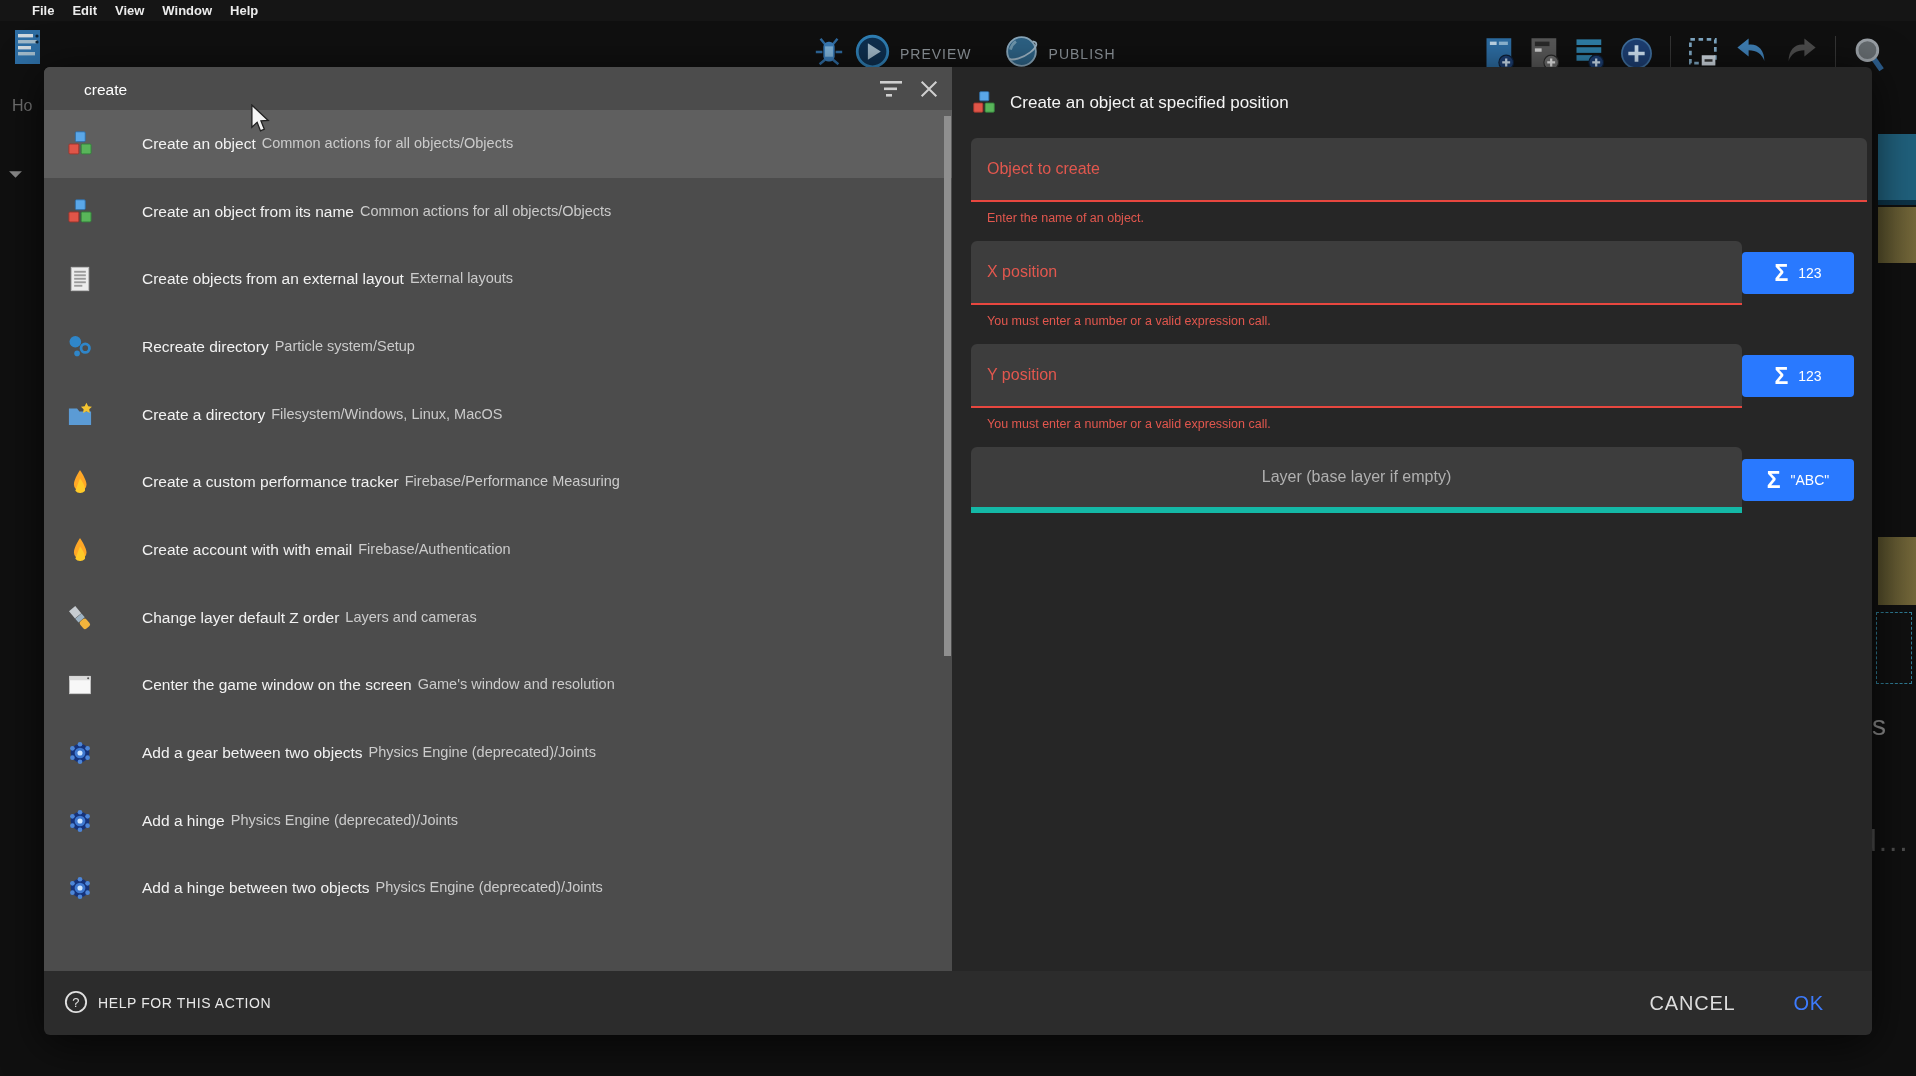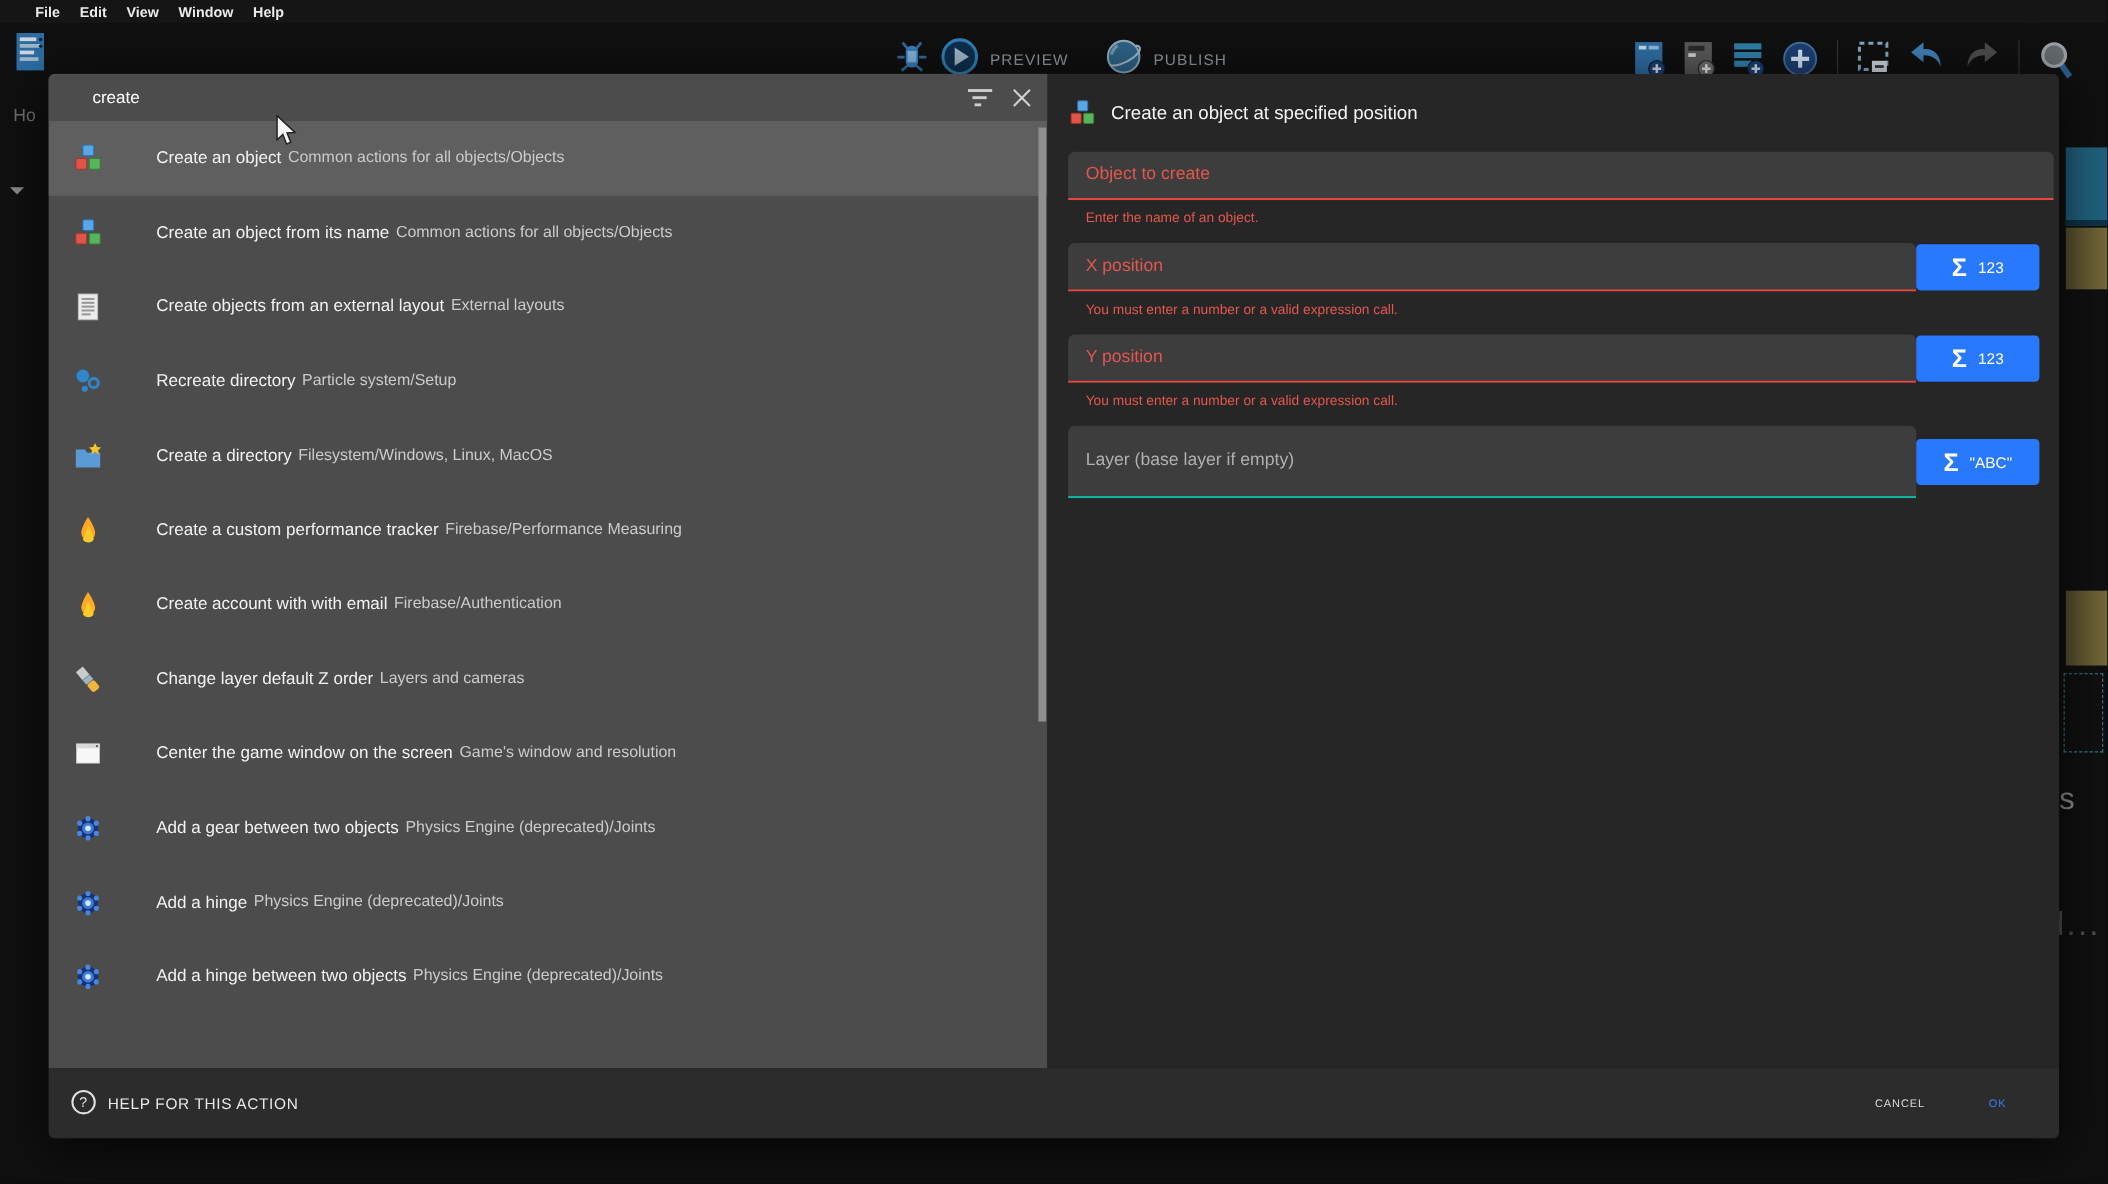--- a/index.html
+++ b/index.html
@@ -52,43 +52,43 @@
   .item-text{display:flex;flex-direction:row;gap:6px;}
   .item-title{font-size:15.5px;color:#f2f2f2;}
   .item-subtitle{font-size:14.5px;color:#cbcbcb;}
   .scrollbar{position:absolute;right:0;top:43px;bottom:0;width:9px;}
   .scroll-thumb{position:absolute;top:6px;right:1px;width:7px;height:540px;background:#8f8f8f;}
   
   .right-panel{flex:1;background:#262626;padding:23px 0 0 19px;box-sizing:border-box;}
   .panel-title-row{display:flex;align-items:center;gap:13px;margin-bottom:22px;}
   .title-icon svg{width:26px;height:26px;display:block;}
   .panel-title{font-size:17px;color:#f5f5f5;}
-  .field{background:#3d3d3d;border-radius:6px 6px 0 0;height:44px;display:flex;
+  .field{background:#3d3d3d;border-radius:6px 6px 0 0;height:64px;display:flex;
          align-items:center;padding:0 16px;box-sizing:border-box;cursor:text;}
   .field.error{border-bottom:2px solid #e8473f;}
-  .field.normal{border-bottom:2px solid #14b8a6;height:66px;}
+  .field.normal{border-bottom:6px solid #14b8a6;height:66px;justify-content:center;}
   .field.full{width:896px;}
   .field-row{display:flex;align-items:center;}
   .field-row .field{width:771px;flex:none;}
   .field-label{font-size:16px;color:#e2574e;}
   .field-label.grey{color:#b0b0b0;}
   .sigma-btn{width:112px;height:42px;background:#2979ff;border:none;border-radius:4px;
              display:flex;align-items:center;justify-content:center;gap:10px;color:#fff;
              cursor:pointer;font-family:inherit;}
   .sigma{font-size:23px;font-weight:bold;line-height:1;}
   .sigma-label{font-size:14px;}
   .helper{color:#e2574e;font-size:12.5px;margin:9px 16px 16px;}
   .helper:empty{display:none;}
   
   .dialog-footer{height:64px;flex:none;background:#2c2c2c;display:flex;align-items:center;
                  justify-content:space-between;padding:0 42px 0 20px;box-sizing:border-box;}
   .help-btn{display:flex;align-items:center;gap:10px;color:#e8e8e8;font-size:14px;
             letter-spacing:.6px;cursor:pointer;}
   .footer-actions{display:flex;align-items:center;gap:46px;}
-  .btn-text{background:none;border:none;font-size:10px;letter-spacing:.8px;cursor:pointer;
+  .btn-text{background:none;border:none;font-size:20px;letter-spacing:.8px;cursor:pointer;
             font-family:inherit;}
   .btn-text.cancel{color:#dcdcdc;}
   .btn-text.ok{color:#3d7bfd;}
   .cursor{position:absolute;left:249px;top:104px;z-index:20;pointer-events:none;}
 </style>
 </head>
 <body>
 
 <div class="screen">
 

